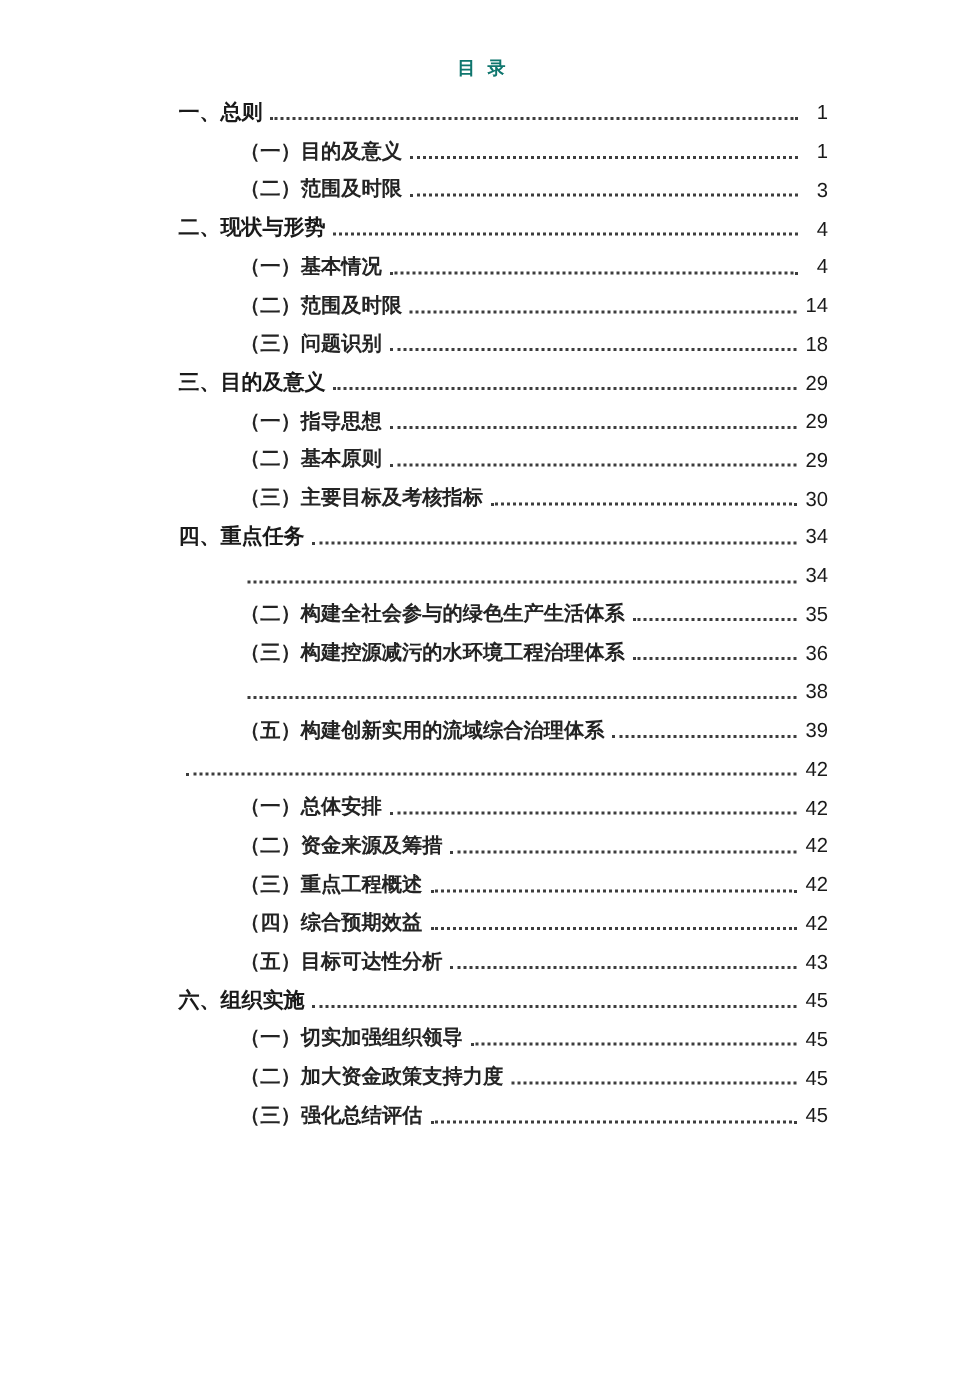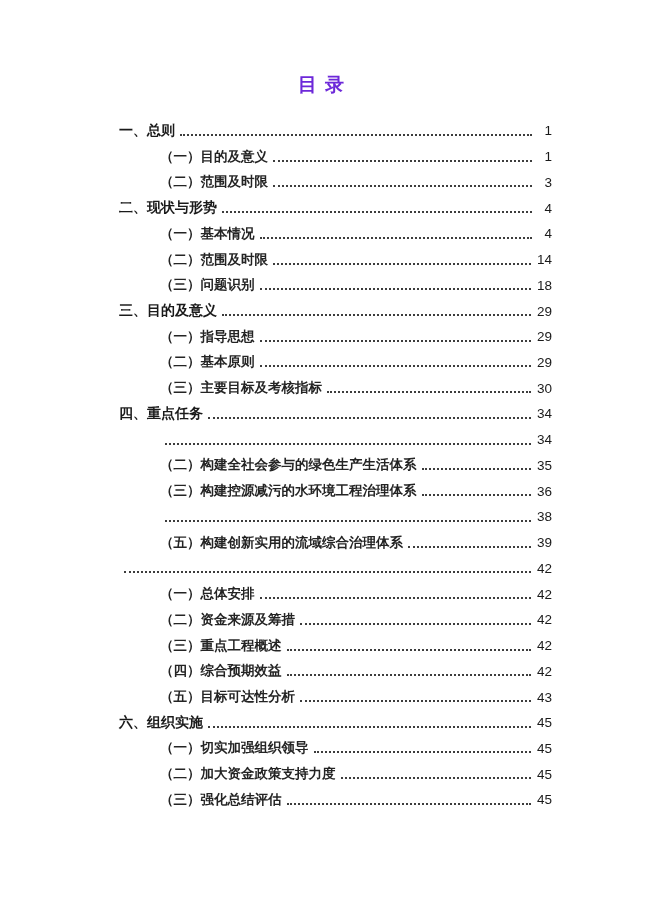--- a/index.html
+++ b/index.html
@@ -10,31 +10,31 @@
   .page {
     position: relative;
     width: 650px;
     height: 919px;
     background: #ffffff;
     overflow: hidden;
     font-family: "Liberation Sans", sans-serif;
     color: #1f1f1f;
   }
   .doc-title {
-    padding-top: 76px;
+    padding-top: 36px;
     text-align: center;
     font-family: "Liberation Serif", serif;
-    font-size: 19px;
+    font-size: 12px;
     font-weight: 700;
     letter-spacing: 8px;
     line-height: 18px;
-    color: #6d28d9;
+    color: #0f766e;
   }
   .toc-list {
-    margin: 24px 98px 0 119px;
+    margin: 8px 98px 0 119px;
   }
   .toc-row {
     display: flex;
     align-items: center;
     height: 25.74px;
     white-space: nowrap;
   }
   .toc-row.level-1 .toc-label {
     font-family: "Liberation Sans", sans-serif;
     font-weight: 700;

